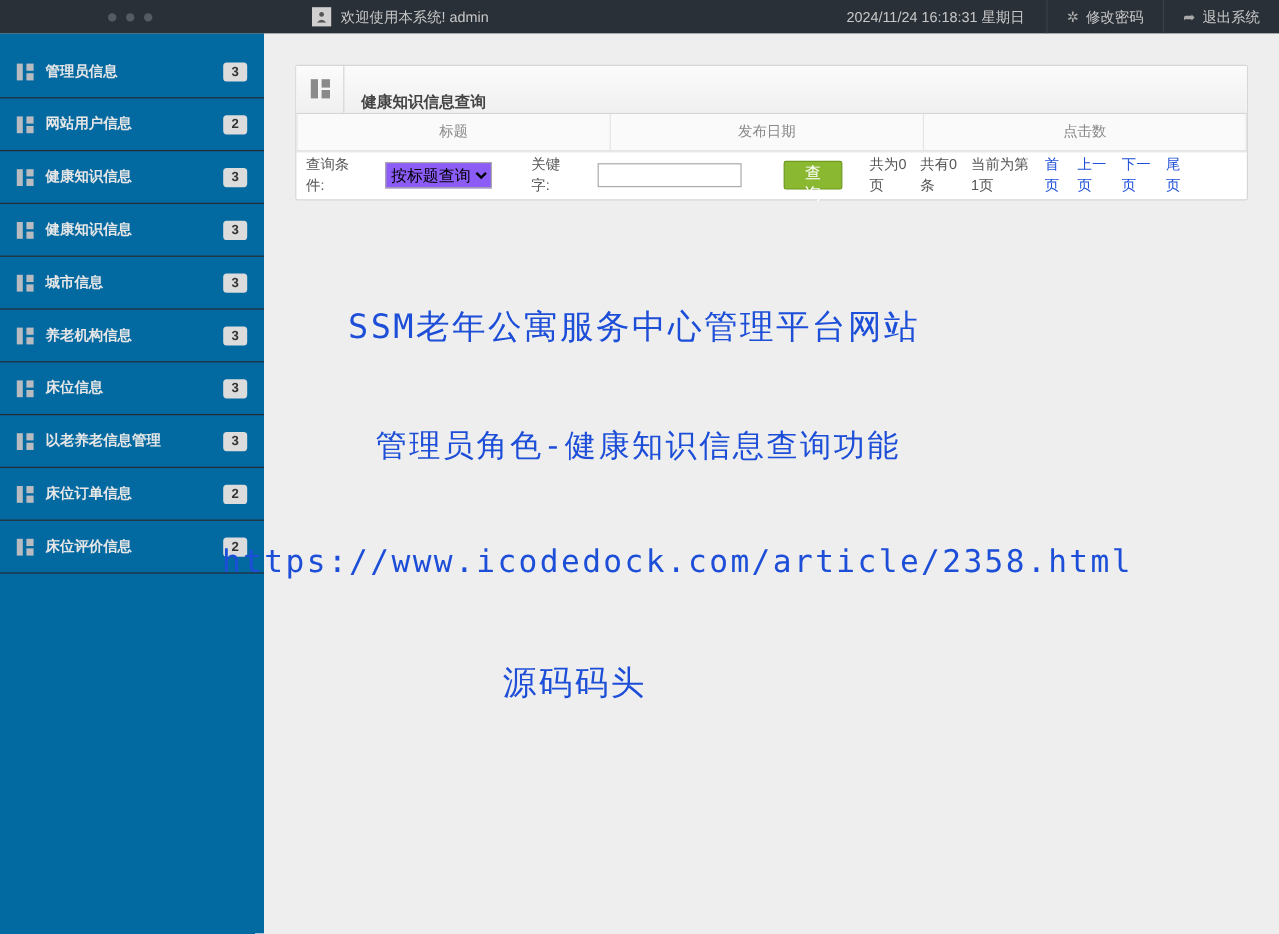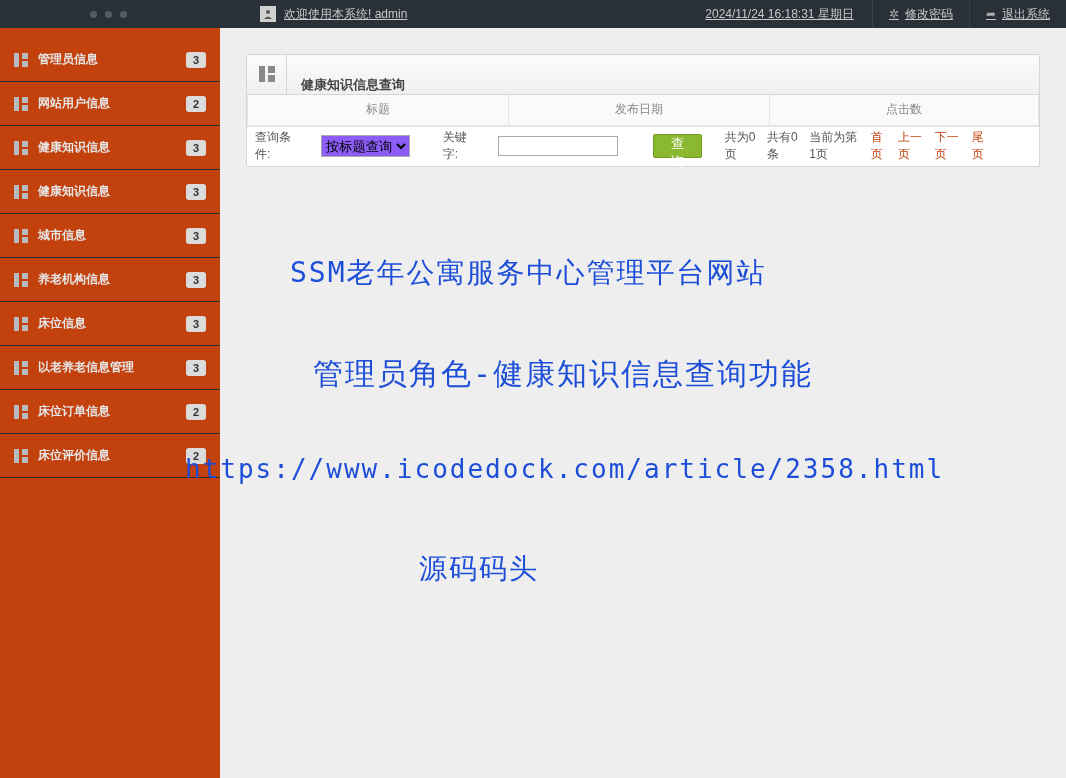--- a/index.html
+++ b/index.html
@@ -13,21 +13,20 @@
     position: relative;
   }
   .topbar {
     position: absolute;
     top: 0; left: 0; right: 0;
     height: 28px;
     background: #2a3038;
     display: flex;
     align-items: center;
     color: #c8c8c8;
-    text-decoration: underline;
   }
   .topbar .dots {
     width: 220px;
     display: flex;
     gap: 8px;
     padding-left: 90px;
     align-items: center;
   }
   .topbar .dots span {
     width: 7px; height: 7px;
@@ -60,21 +59,21 @@
     border-left: 1px solid #3a4049;
     cursor: pointer;
     color: #c8c8c8;
   }
   .topbar .topbtn .ticon { font-size: 12px; color: #aaa; }
 
   .sidebar {
     position: absolute;
     top: 28px; left: 0; bottom: 0;
     width: 220px;
-    background: #c2410c;
+    background: #0369a1;
     padding-top: 10px;
   }
   .sidebar .item {
     height: 44px;
     display: flex;
     align-items: center;
     color: #e6e6e6;
     padding: 0 14px;
     border-bottom: 1px solid #262b32;
     cursor: pointer;
@@ -216,35 +215,35 @@
   }
   .queryrow .pager {
     margin-left: auto;
     display: flex;
     gap: 8px;
     color: #555;
     align-items: center;
     padding-right: 40px;
   }
   .queryrow .pager a {
-    color: #c2410c;
+    color: #1d4ed8;
     text-decoration: none;
     cursor: pointer;
   }
 
   .wm1, .wm2, .wm3, .wm4 {
     position: absolute;
     color: #1d4ed8;
     font-family: "SimHei", monospace;
     letter-spacing: 2px;
     pointer-events: none;
     white-space: nowrap;
   }
   .wm1 { left: 290px; top: 254px; font-size: 28px; }
-  .wm2 { left: 313px; top: 354px; font-size: 30px; }
+  .wm2 { left: 313px; top: 354px; font-size: 26px; }
   .wm3 { left: 185px; top: 454px; font-size: 26px; font-family: monospace; letter-spacing: 2px; }
   .wm4 { left: 419px; top: 550px; font-size: 28px; }
 </style>
 </head>
 <body>
 
 <div class="topbar">
   <div class="dots">
     <span></span>
       <span></span>

